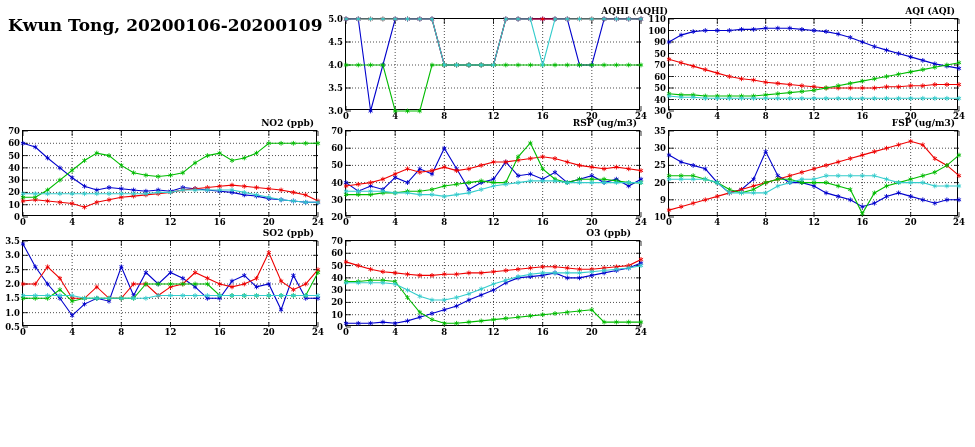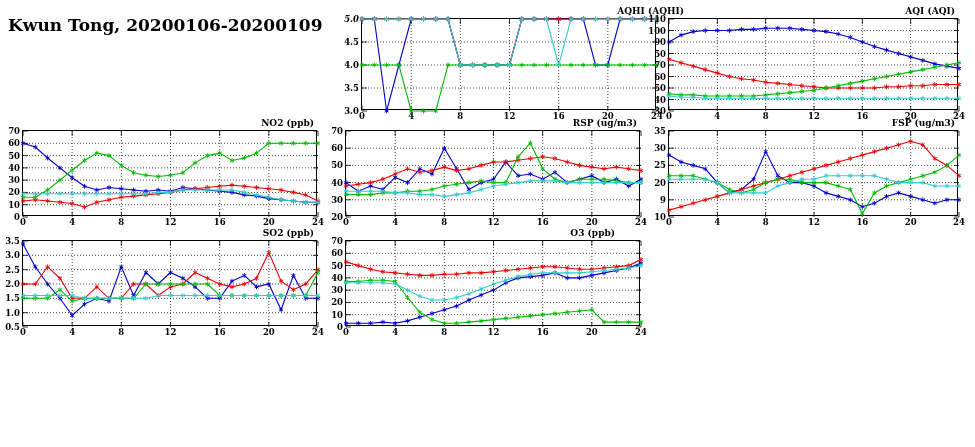--- a/index.html
+++ b/index.html
@@ -10,28 +10,28 @@
   .panel-title{position:absolute;right:3px;top:2px;font-family:"DejaVu Serif",serif;font-weight:bold;font-size:9px;color:#000;}
   .ytick{position:absolute;right:100%;transform:translateY(-50%);padding-right:3px;font-family:"DejaVu Serif",serif;font-weight:bold;font-size:8.5px;color:#000;white-space:nowrap;}
   .xtick{position:absolute;top:100%;transform:translateX(-50%);padding-top:2px;font-family:"DejaVu Serif",serif;font-weight:bold;font-size:8.5px;color:#000;}
   svg{position:absolute;left:0;top:0;overflow:visible;}
 </style>
 </head>
 <body>
 
 <div id="title">Kwun Tong, 20200106-20200109</div>
 
-<div class="panel" id="panel-aqhi" style="left:345px;top:18px;width:326px;height:92px;margin-left:16px;">
+<div class="panel" id="panel-aqhi" style="left:345px;top:18px;width:326px;height:92px;">
     <div class="panel-title" style="top: -12px;">AQHI (AQHI)</div>
     <div class="plotbox" style="left: 0px; top: 0px; width: 295px; height: 92px;">
       <div class="ytick" style="top: 92px;">3.0</div>
       <div class="ytick" style="top: 69px;">3.5</div>
       <div class="ytick" style="top: 46px;">4.0</div>
       <div class="ytick" style="top: 23px; text-align: center;">4.5</div>
-      <div class="ytick" style="top: 0px; font-style: italic;">5.0</div>
+      <div class="ytick" style="top: 0px;">5.0</div>
       <div class="xtick" style="left: 0px;">0</div>
       <div class="xtick" style="left: 49.1667px;">4</div>
       <div class="xtick" style="left: 98.3333px;">8</div>
       <div class="xtick" style="left: 147.5px;">12</div>
       <div class="xtick" style="left: 196.667px;">16</div>
       <div class="xtick" style="left: 245.833px;">20</div>
       <div class="xtick" style="left: 295px;">24</div>
       <svg width="295" height="92">
         <line x1="0" x2="295" y1="69" y2="69" stroke="#000" stroke-width="0.7" stroke-dasharray="1,2"></line>
         <line x1="0" x2="295" y1="46" y2="46" stroke="#000" stroke-width="0.7" stroke-dasharray="1,2"></line>
@@ -3384,21 +3384,21 @@
           <line x1="284.8" y1="55.7" x2="280.6" y2="53.3"></line>
         </g>
         <g stroke="#33cccc" stroke-width="0.9">
           <line x1="295.0" y1="52.1" x2="295.0" y2="56.9"></line>
           <line x1="297.1" y1="53.3" x2="292.9" y2="55.7"></line>
           <line x1="297.1" y1="55.7" x2="292.9" y2="53.3"></line>
         </g>
       </svg>
     </div>
   </div>
-<div class="panel" id="panel-o3" style="left:345px;top:240px;width:273px;height:86px;">
+<div class="panel" id="panel-o3" style="left:345px;top:240px;width:273px;height:86px;padding-left:16px;">
     <div class="panel-title" style="top: -12px;">O3 (ppb)</div>
     <div class="plotbox" style="left: 0px; top: 0px; width: 295px; height: 86px;">
       <div class="ytick" style="top: 86px;">0</div>
       <div class="ytick" style="top: 73.7143px;">10</div>
       <div class="ytick" style="top: 61.4286px;">20</div>
       <div class="ytick" style="top: 49.1429px;">30</div>
       <div class="ytick" style="top: 36.8571px;">40</div>
       <div class="ytick" style="top: 24.5714px;">50</div>
       <div class="ytick" style="top: 12.2857px;">60</div>
       <div class="ytick" style="top: 0px;">70</div>

